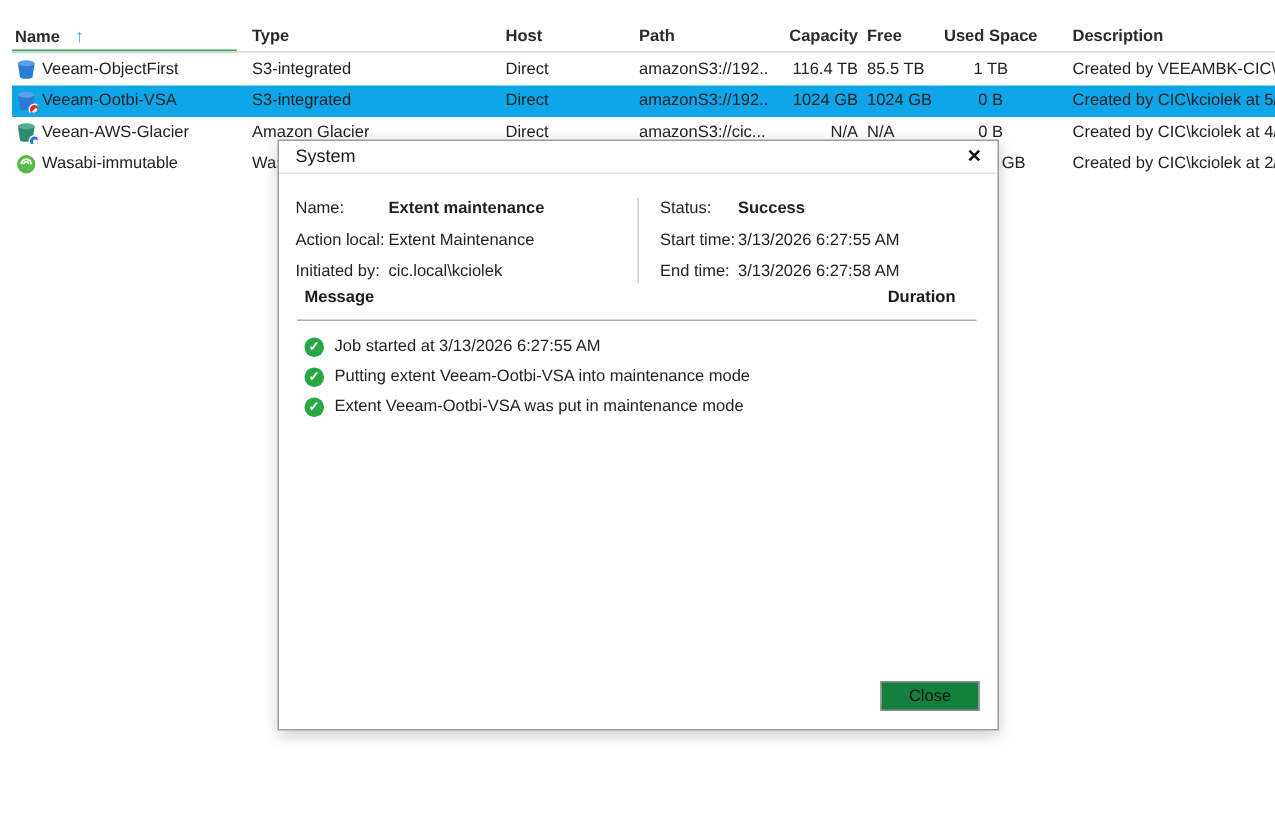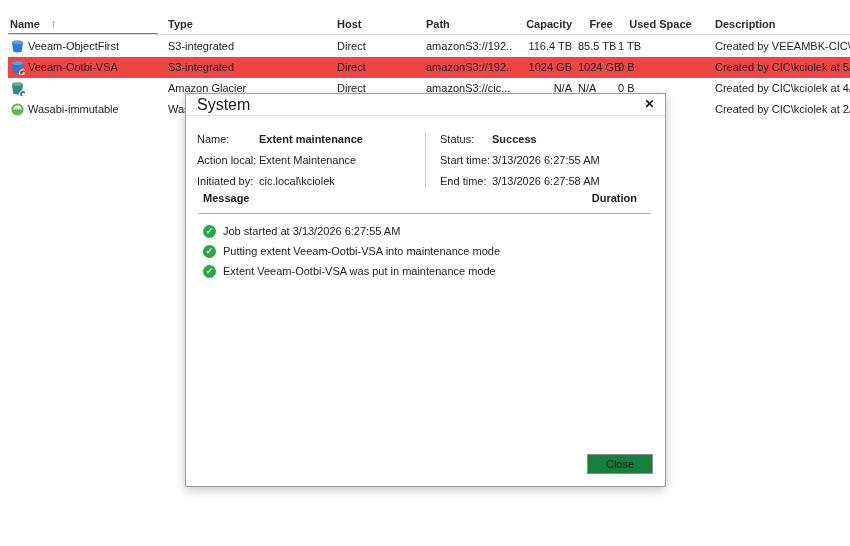--- a/index.html
+++ b/index.html
@@ -11,54 +11,54 @@
     -webkit-font-smoothing:antialiased;
   }
   
   .thead{position:absolute;top:14px;left:8px;right:0;height:20px;font-weight:bold;color:#2b2b2b}
   .hcell{position:absolute;top:0;line-height:20px;white-space:nowrap}
   .h-name{left:2px}
   .h-type{left:160px}
   .h-host{left:329px}
   .h-path{left:418px}
   .h-capacity{left:480px;width:84px;text-align:right}
-  .h-free{left:570px;width:46px;text-align:center}
+  .h-free{left:570px;width:46px;text-align:left}
   .h-used{left:610px;width:85px;text-align:center}
   .h-desc{left:707px}
   .sort-arrow{color:#3b9ddd;font-weight:bold;margin-left:10px;font-size:12px}
   .sort-underline{position:absolute;top:33px;left:8px;width:150px;height:2px;background:#3da35f}
   .header-line{position:absolute;top:34px;left:8px;right:0;height:1px;background:#dadada}
 
   .row{position:absolute;left:8px;right:0;height:21px}
-  .row.selected{background:#ef4444}
+  .row.selected{background:#0ea5e9}
   .cell{position:absolute;top:0;line-height:21px;white-space:nowrap;overflow:hidden}
   .c-icon{left:2px;top:3px;width:15px;height:15px}
   .c-name{left:20px}
   .c-type{left:160px}
   .c-host{left:329px}
   .c-path{left:418px;width:86px}
   .c-capacity{left:480px;width:84px;text-align:right}
   .c-free{left:570px;width:46px;text-align:left}
-  .c-used{left:610px;width:85px;text-align:left}
+  .c-used{left:610px;width:85px;text-align:center}
   .c-desc{left:707px;width:200px}
 
   .badge{position:absolute;right:-2px;bottom:-2px;width:8px;height:8px;border-radius:50%;border:1px solid #fff;box-sizing:border-box}
   .badge-red{background:#d93025}
   .badge-red::after{content:"";position:absolute;left:1px;top:2.5px;width:4px;height:1.5px;background:#fff;transform:rotate(-45deg)}
   .badge-blue{background:#2673d6}
   .badge-blue::after{content:"";position:absolute;left:2px;top:2px;width:2.5px;height:2.5px;background:#fff;border-radius:50%}
   .iconwrap{position:relative;display:block;width:15px;height:15px}
 
   
   .dialog{
     position:absolute;left:185px;top:93px;width:481px;height:394px;
     background:#fff;border:1px solid #9b9b9b;box-sizing:border-box;
     box-shadow:0 3px 10px rgba(0,0,0,.22);z-index:10;
   }
-  .dialog-title{position:absolute;left:11px;top:0;height:21px;line-height:21px;font-size:16px;color:#1a1a1a}
+  .dialog-title{position:absolute;left:11px;top:0;height:21px;line-height:21px;font-size:12px;color:#1a1a1a}
   .title-line{position:absolute;top:21px;left:0;right:0;height:1px;background:#e3e3e3}
   .dialog-close{position:absolute;right:7px;top:2px;width:17px;height:17px;text-align:center;line-height:17px;font-weight:bold;font-size:12px;color:#111;cursor:pointer}
 
   .fieldrow{position:absolute;height:15px;line-height:15px;white-space:nowrap}
   .flabel{position:absolute;left:0;color:#222}
   .fvalue{position:absolute;color:#222}
   .col1{left:11px}
   .col1 .fvalue{left:62px}
   .col2{left:254px}
   .col2 .fvalue{left:52px}
@@ -141,20 +141,21 @@
 <div class="row" style="top:78px">
   <span class="cell c-icon">
       <span class="iconwrap">
     <svg width="15" height="15" viewBox="0 0 16 16">
           <path d="M2 3.2 L14 3.2 L12.4 13.6 Q8 15.3 3.6 13.6 Z" fill="#2e8b74"></path>
           <ellipse cx="8" cy="3.4" rx="6" ry="2.1" fill="#55ad97"></ellipse>
         </svg>
     <span class="badge badge-blue"></span>
   </span>
     </span>
+  <span class="cell c-name">Veean-AWS-Glacier</span>
   <span class="cell c-type">Amazon Glacier</span>
   <span class="cell c-host">Direct</span>
   <span class="cell c-path">amazonS3://cic...</span>
   <span class="cell c-capacity">N/A</span>
   <span class="cell c-free">N/A</span>
   <span class="cell c-used">0 B</span>
   <span class="cell c-desc">Created by CIC\kciolek at 4/11</span>
 </div>
 
 <div class="row" style="top:99px">

